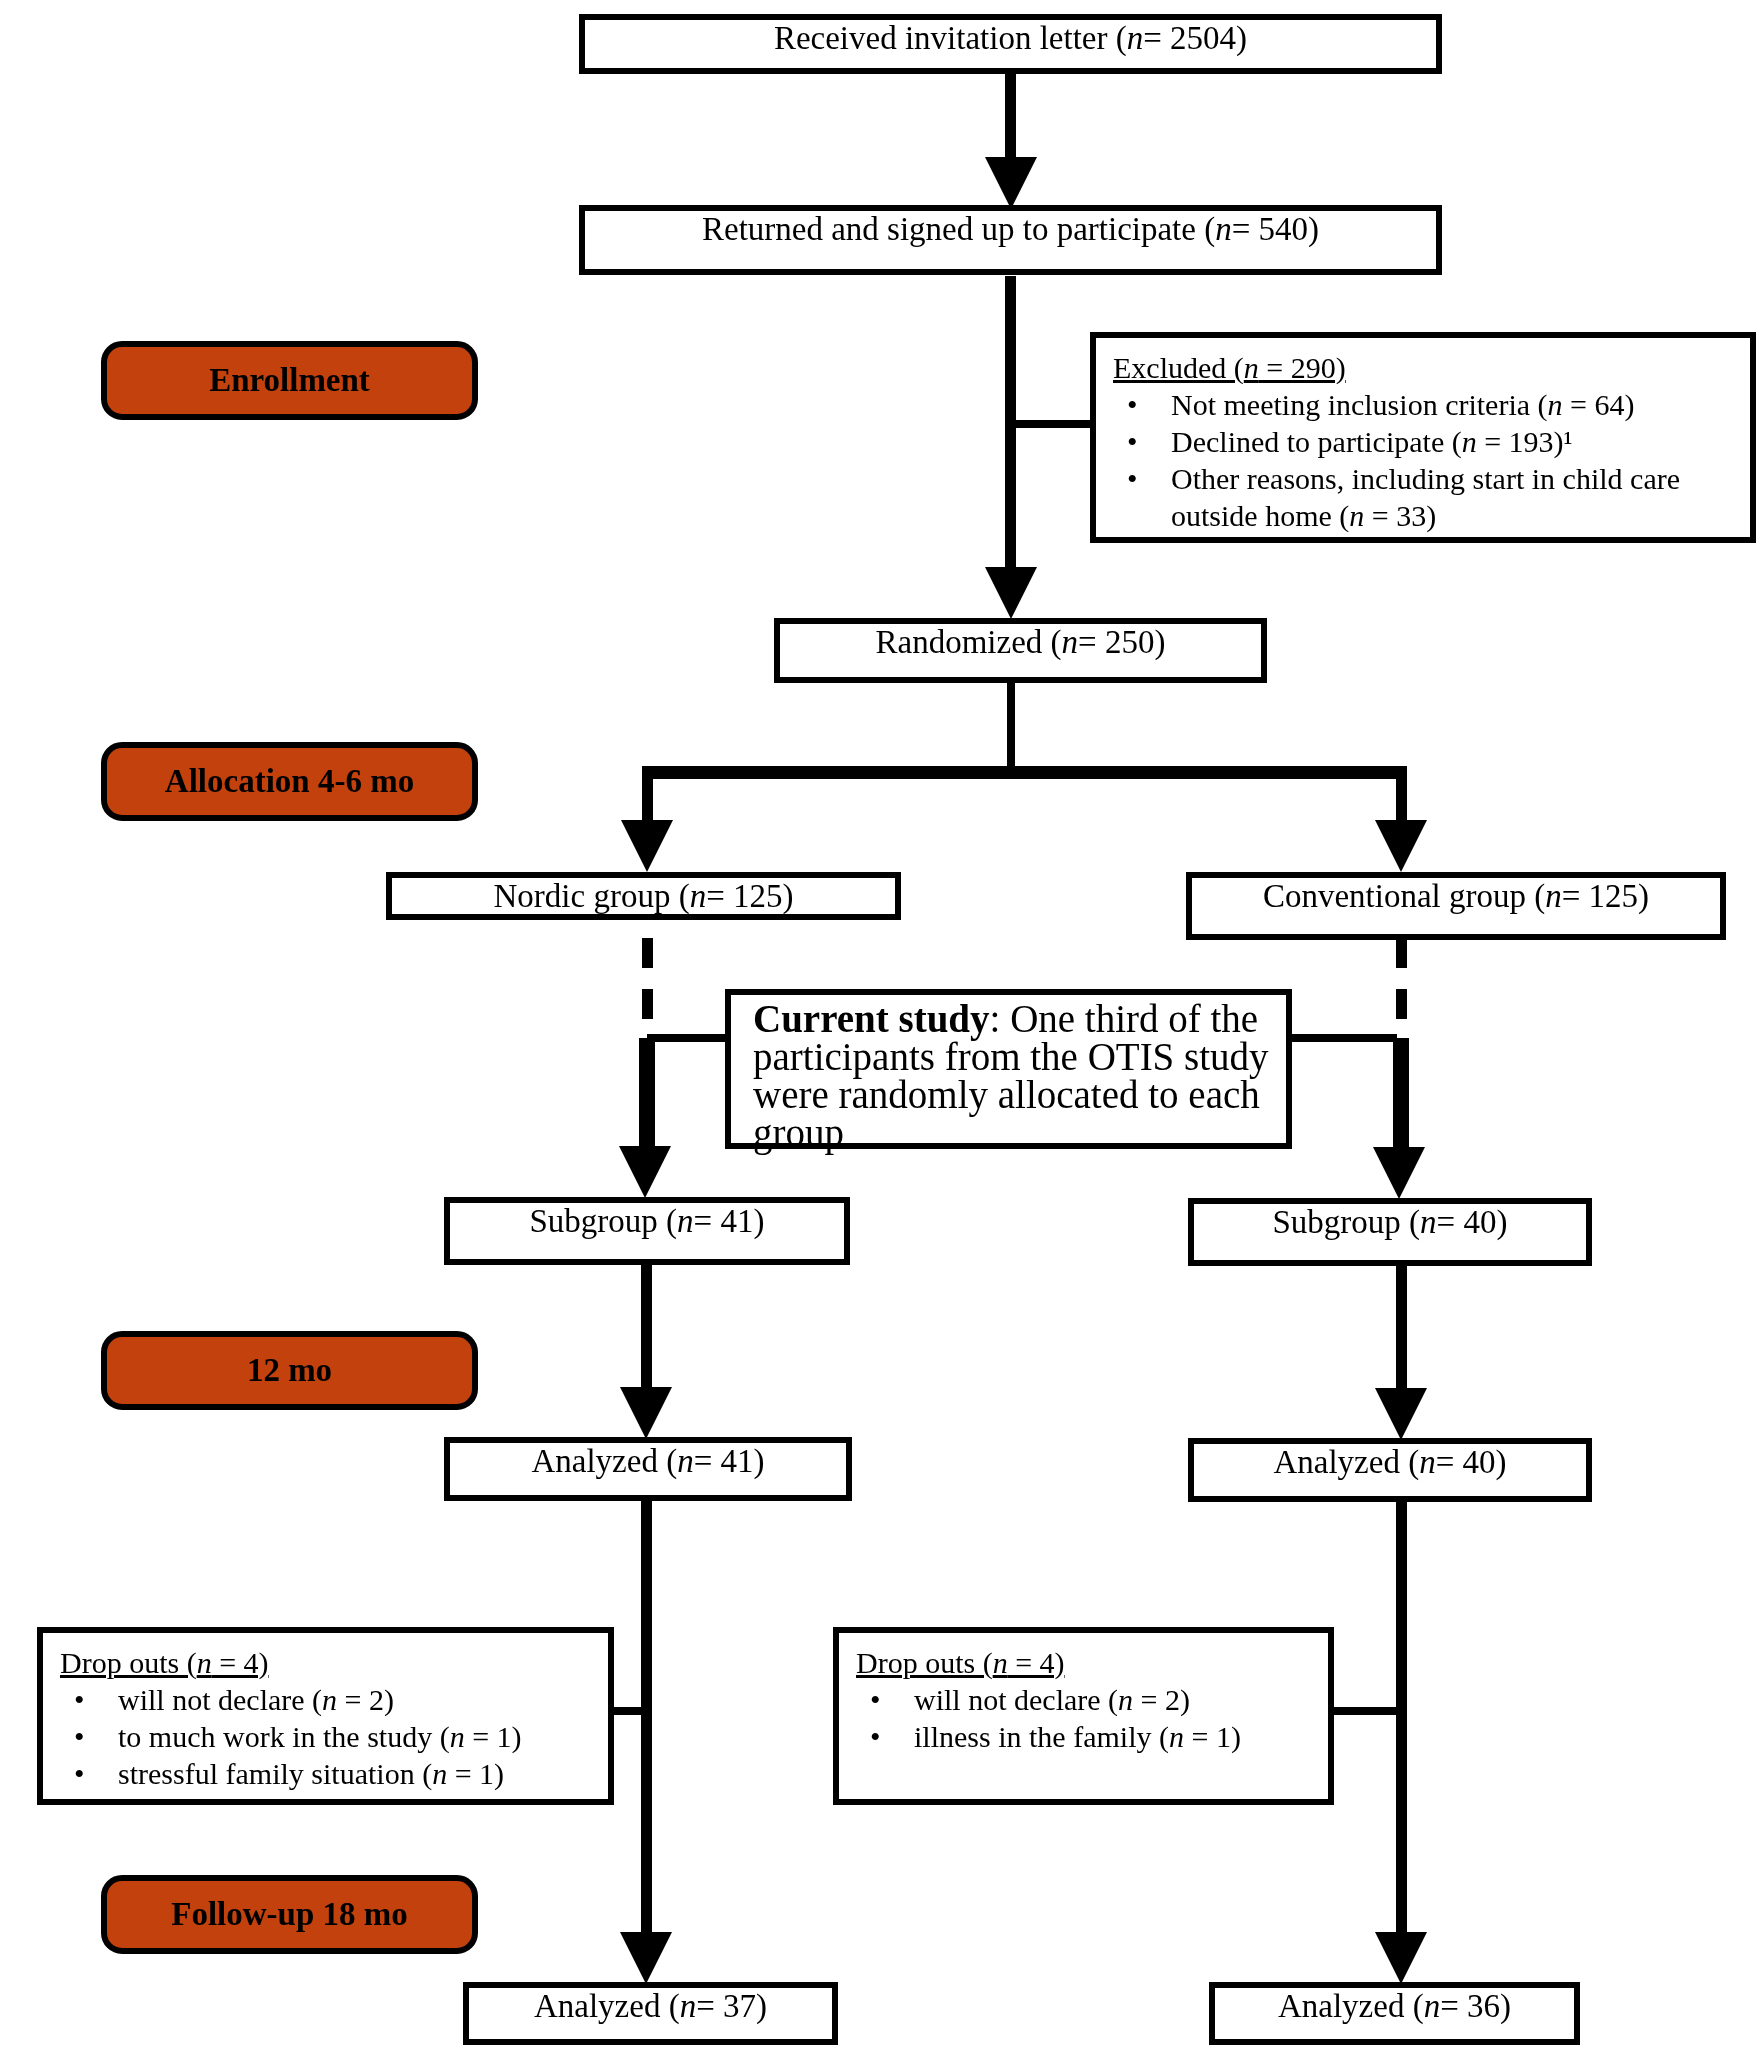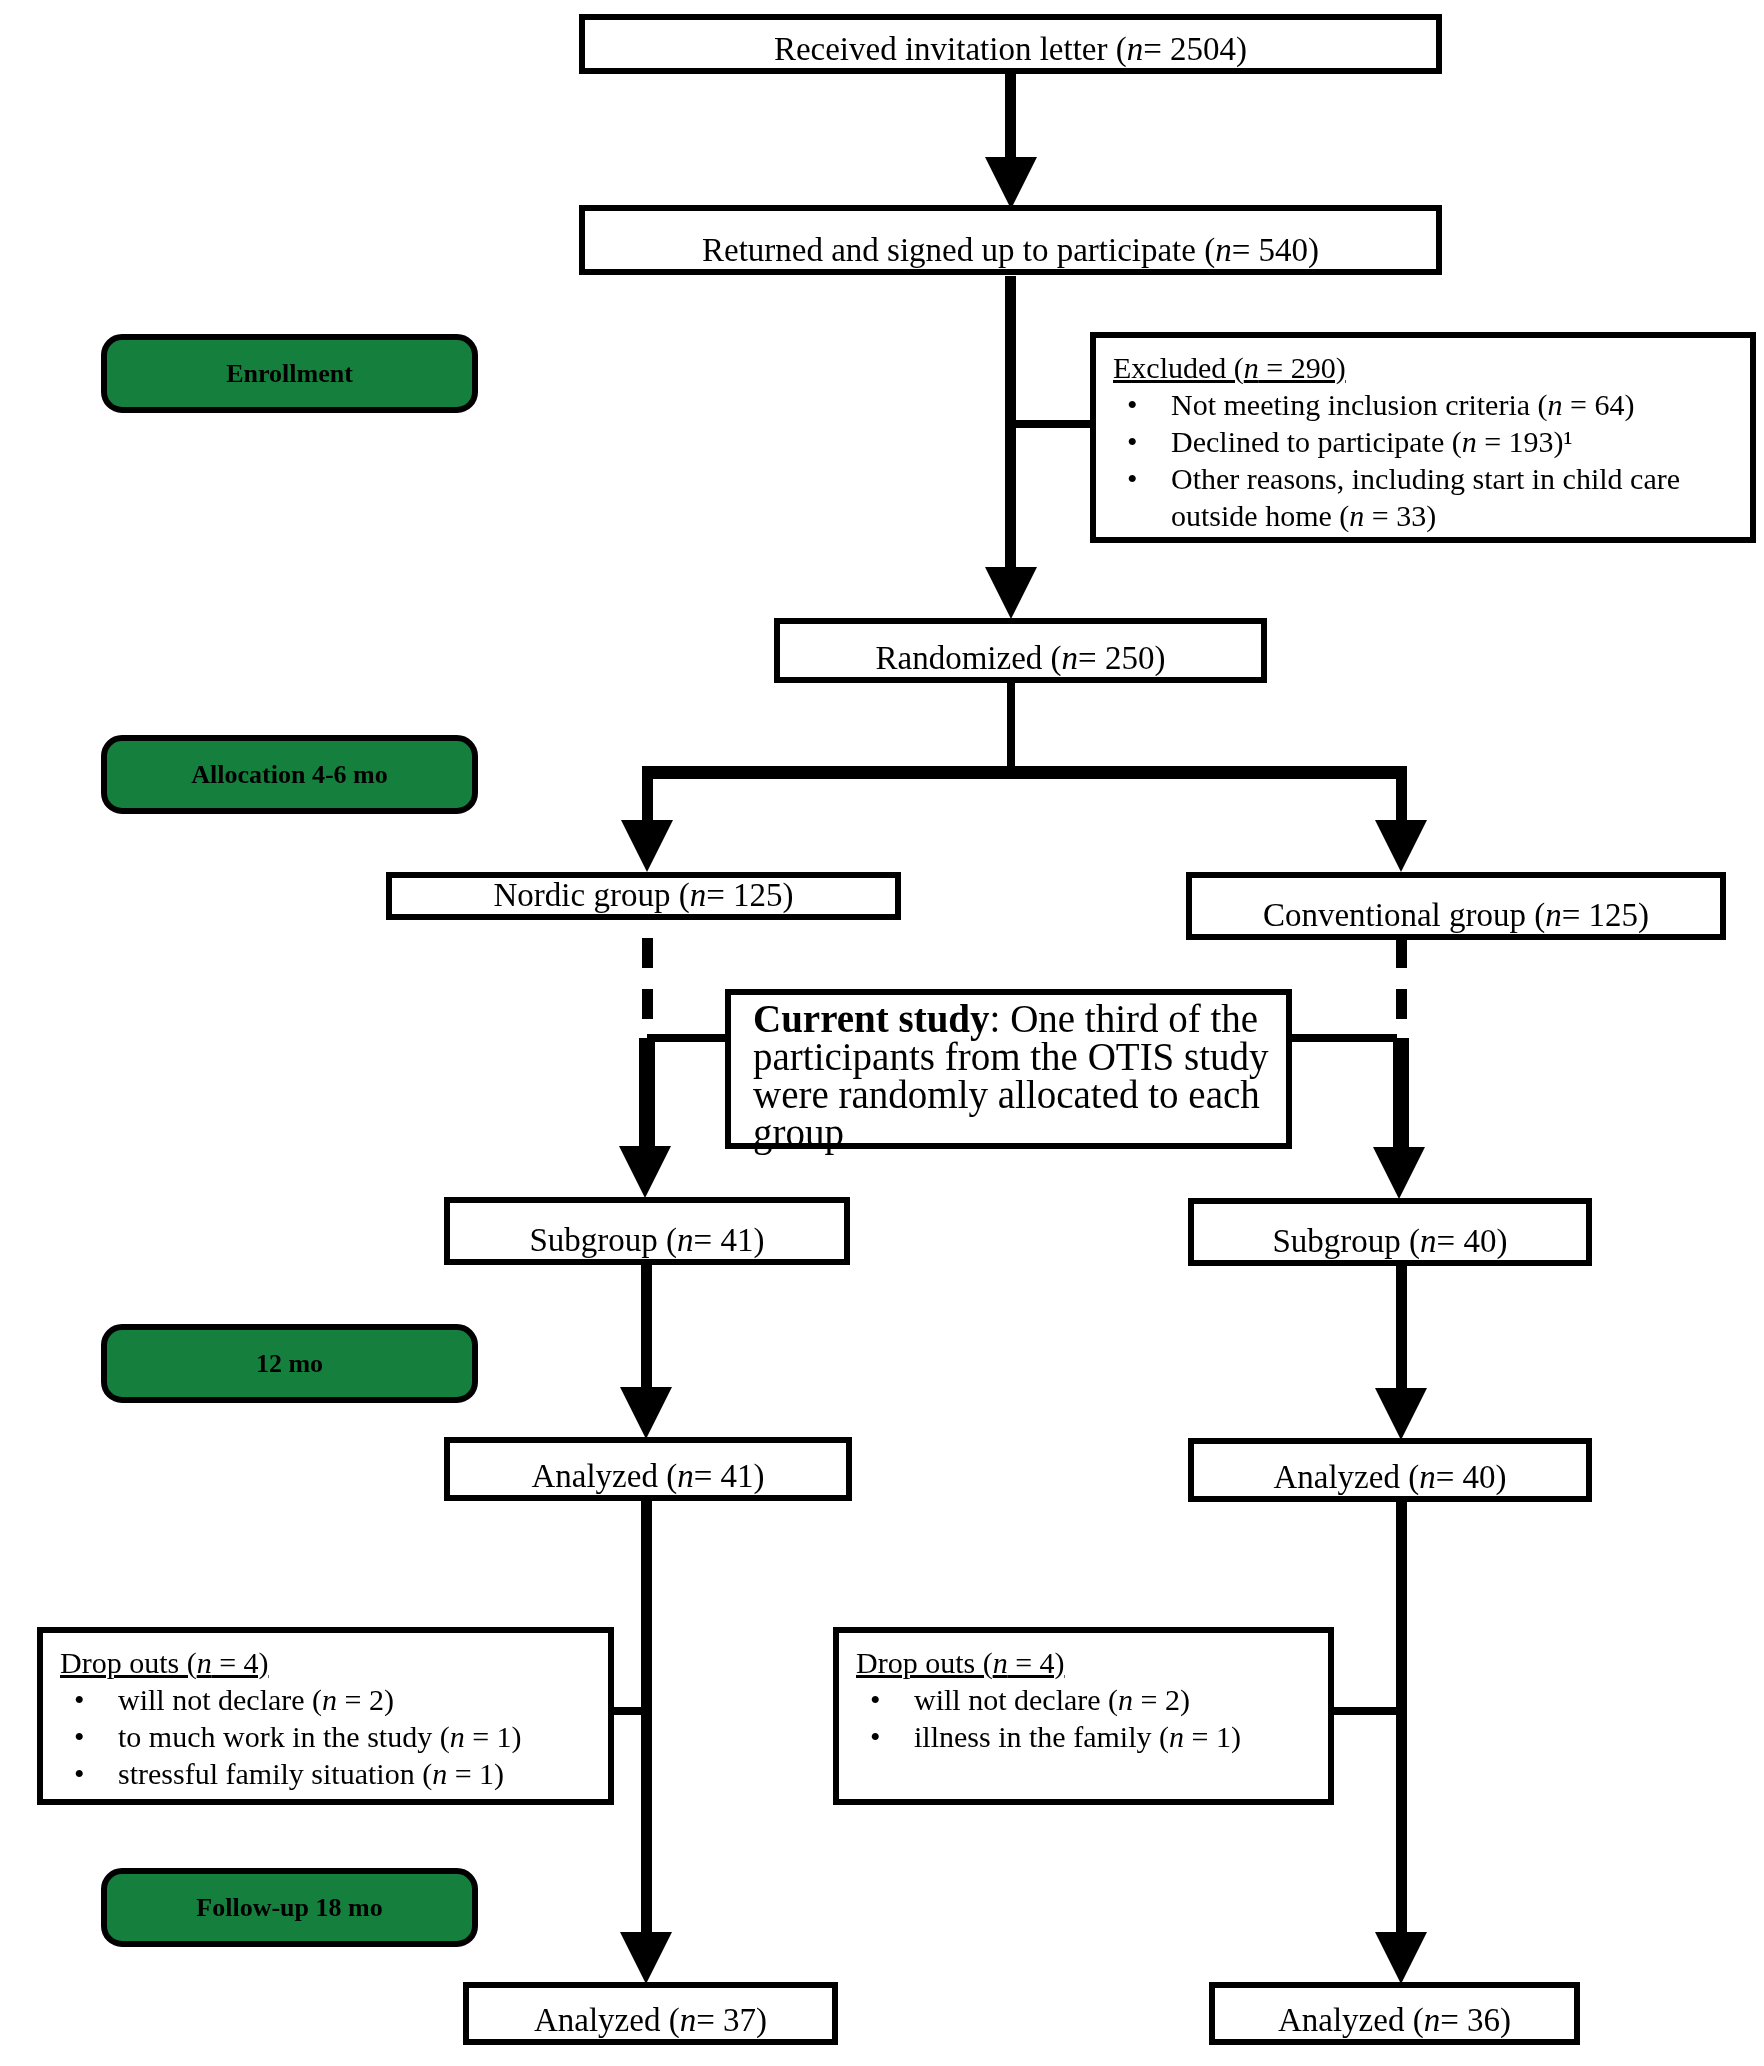--- a/index.html
+++ b/index.html
@@ -13,21 +13,21 @@
   }
   
   .box{
     position:absolute;
     box-sizing:border-box;
     background:#ffffff;
     border:6px solid #000;
   }
   .box.c{
     display:flex;
-    align-items:flex-end;
+    align-items:flex-start;
     justify-content:center;
     text-align:center;
     font-size:33px;
     white-space:nowrap;
   }
   .box.list{
     font-size:30px;
     line-height:37px;
     padding:11px 14px 9px 17px;
   }
@@ -42,29 +42,30 @@
     left:14px;
     top:0;
   }
   
   .stage{
     position:absolute;
     left:101px;
     width:377px;
     height:79px;
     box-sizing:border-box;
-    background:#15803d;
+    background:#c2410c;
     border:6.4px solid #000;
     border-radius:21px;
     display:flex;
     align-items:center;
     justify-content:center;
     font-weight:bold;
-    font-size:26px;
+    font-size:33px;
     white-space:nowrap;
+    margin-top:7px;
   }
   
   .vline,.hline{position:absolute;background:#000;}
   .dash{
     position:absolute;
     width:11px;
     background:repeating-linear-gradient(to bottom,#000 0 30px,transparent 30px 51px);
   }
   .arr{
     position:absolute;

